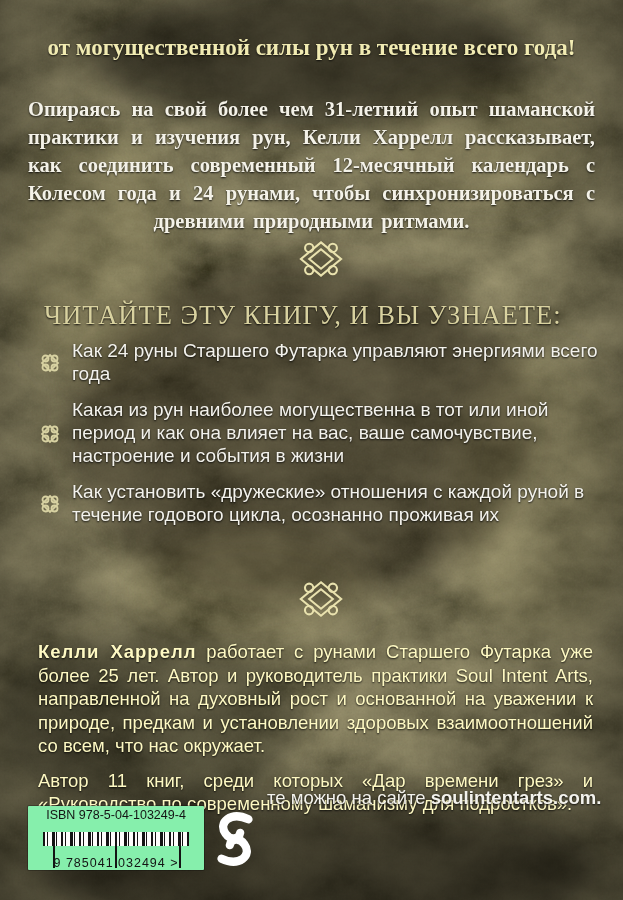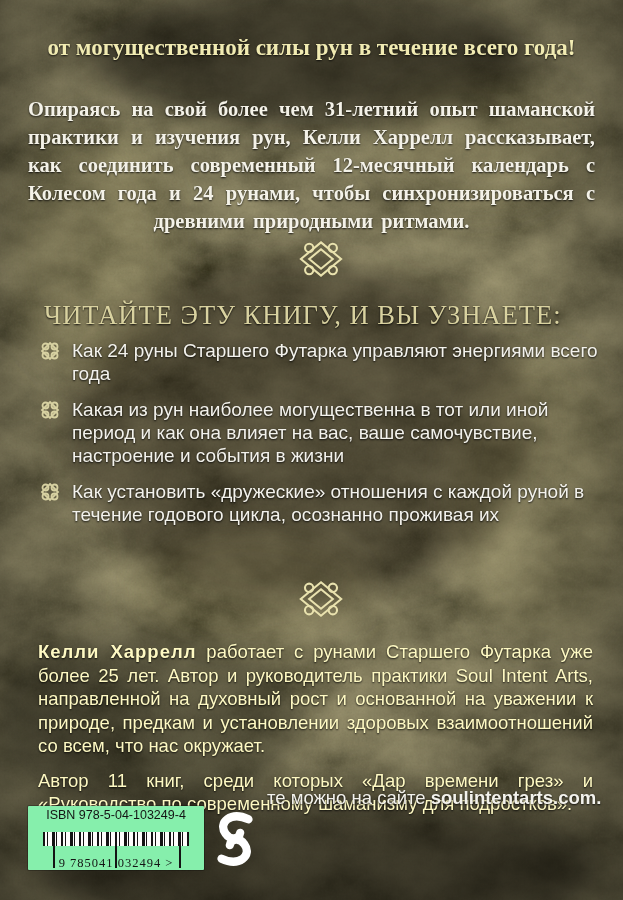--- a/index.html
+++ b/index.html
@@ -43,21 +43,21 @@
     font-family:"Liberation Serif","DejaVu Serif",serif;
     font-weight:400;font-size:26.5px;line-height:30px;letter-spacing:1px;
     text-shadow:0 1px 2px rgba(0,0,0,.85);
     white-space:nowrap;
   }
   .bullets{
     position:absolute;top:339px;left:40px;right:24px;
     margin:0;padding:0;list-style:none;
   }
   .bullets li{
-    display:flex;align-items:flex-start;gap:12px;
+    display:flex;align-items:center;gap:12px;
     margin-bottom:13px;
   }
   .bullet-icon{flex:0 0 auto;margin-top:2px;}
   .bullet-text{
     color:#f3f2ec;font-size:19px;line-height:23px;
     text-shadow:0 1px 2px rgba(0,0,0,.85);
   }
 
   .author-block{
     position:absolute;top:640px;left:38px;right:30px;
@@ -93,21 +93,21 @@
     background:
       repeating-linear-gradient(90deg,
         #141414 0 2px, #fdfdfb 2px 4px,
         #141414 4px 5px, #fdfdfb 5px 9px,
         #141414 9px 12px, #fdfdfb 12px 13px,
         #141414 13px 14px, #fdfdfb 14px 18px);
   }
   .guard{position:absolute;top:0;width:2px;height:36px;background:#141414;}
   .guard.g1{left:10px;} .guard.g2{left:72px;} .guard.g3{left:136px;}
   .barcode-digits{
-    color:#141414;font-family:Liberation Serif, serif;
+    color:#141414;font-family:Liberation Sans, sans-serif;
     font-size:12.5px;line-height:14px;margin-top:2px;letter-spacing:1px;
     white-space:nowrap;
   }
   .publisher-logo{position:absolute;left:212px;top:810px;}
 </style>
 </head>
 <body>
 
 <div class="page">
 

